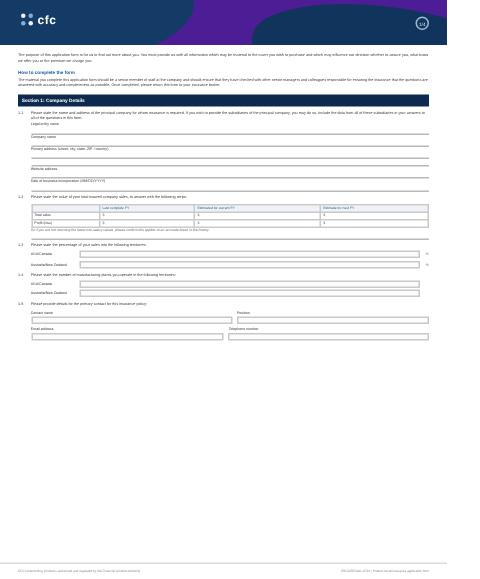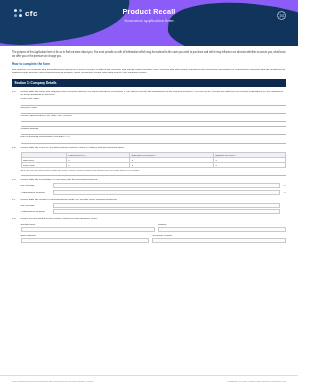--- a/index.html
+++ b/index.html
@@ -10,22 +10,22 @@
     font-family: "Liberation Sans", sans-serif;
     font-size: 2.4px;
     color: #2b2b2b;
     overflow: hidden;
   }
   .page { position: relative; width: 298px; height: 386px; background:#fff; }
 
   
   .header {
     position: relative;
-    height: 46px;
-    background: #8b5cf6;
+    height: 30px;
+    background: #4c1d95;
     color: #fff;
     overflow: hidden;
   }
   .header .swoosh {
     position:absolute; left:-30px; top:-18px; width:160px; height:60px;
     background:#143a66; border-radius:50%/60%;
     transform: rotate(-8deg);
   }
   .header .swoosh2 {
     position:absolute; right:-40px; top:4px; width:170px; height:56px;
@@ -120,24 +120,20 @@
     <div class="logo">
       <span class="logo-dots">
         <i></i>
           <i></i>
           <i></i>
           <i></i>
       </span>
       <span class="logo-text">cfc</span>
     </div>
 
-    <div class="header-titles">
-      <div class="t1">Product Recall</div>
-      <div class="t2">Insurance application form</div>
-    </div>
 
     <div class="page-badge">1/4</div>
   </div>
 
   <div class="body">
 
     <div class="intro">The purpose of this application form is for us to find out more about you. You must provide us with all information which may be material to the cover you wish to purchase and which may influence our decision whether to assure you, what basis we offer you or the premium we charge you.</div>
 
     <div class="h-blue">How to complete the form</div>
     <div class="sub-note">The material you complete this application form should be a senior member of staff at the company and should ensure that they have checked with other senior managers and colleagues responsible for ensuring the insurance that the questions are answered with accuracy and completeness as possible. Once completed, please return this form to your insurance broker.</div>

